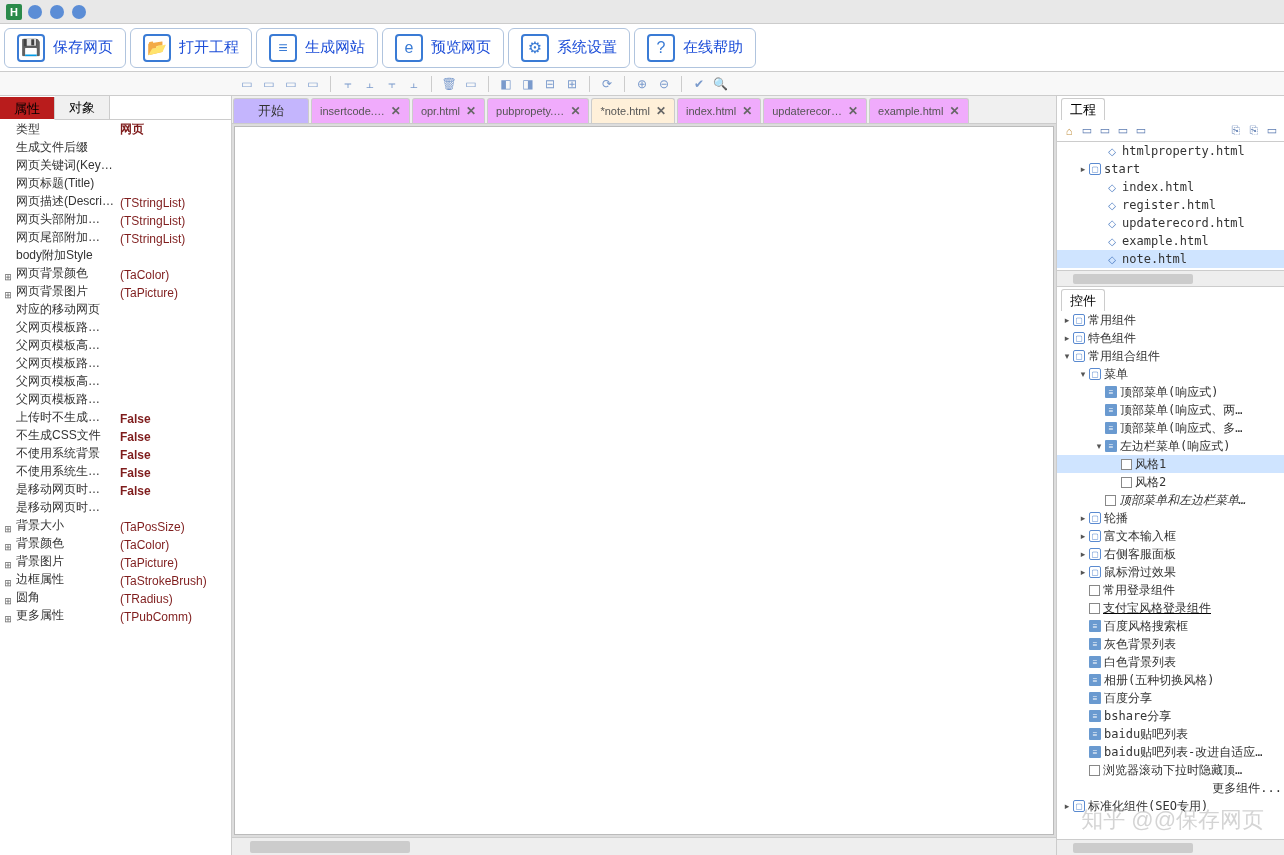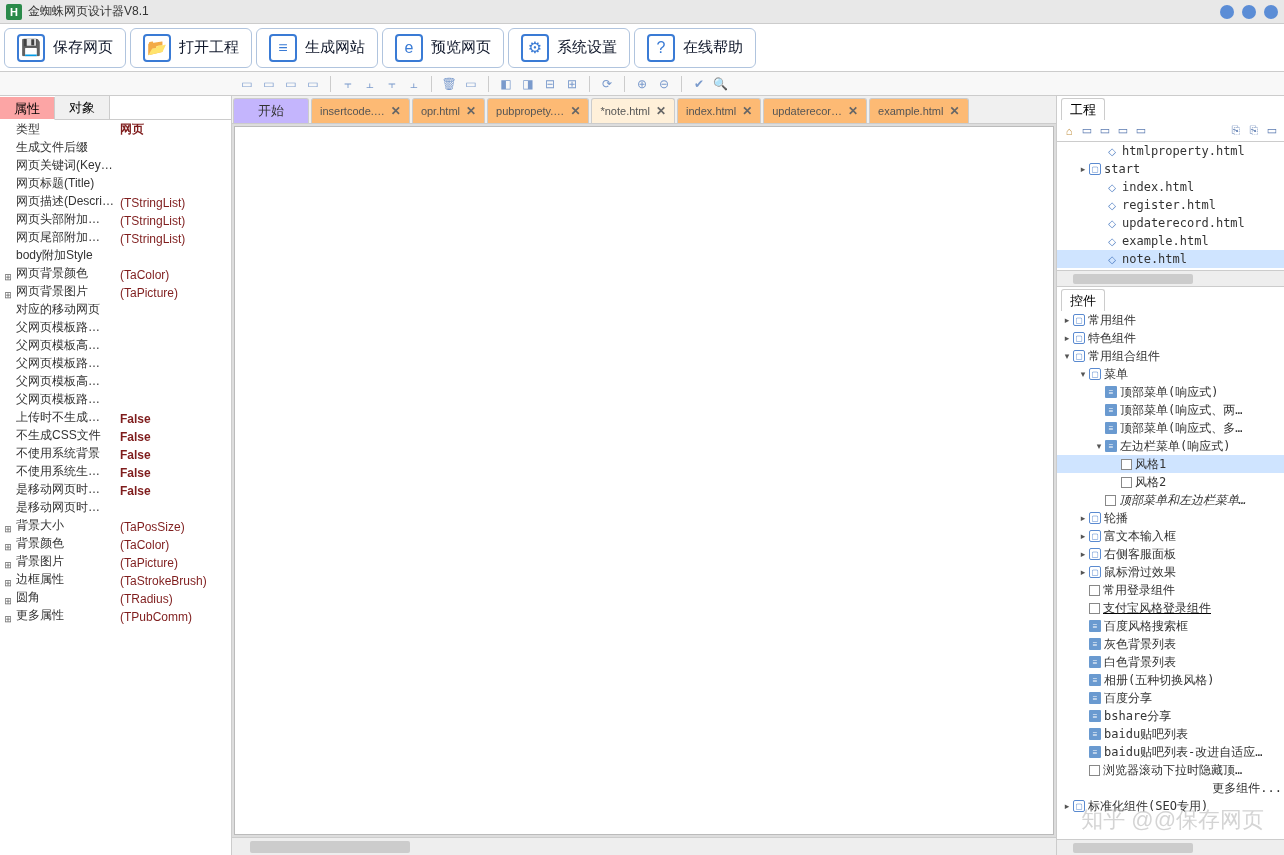--- a/index.html
+++ b/index.html
@@ -10,43 +10,43 @@
 .titlebar-title { flex: 1; }
 .win-buttons { display: flex; gap: 8px; }
 .win-btn { width: 14px; height: 14px; border-radius: 50%; }
 .win-min { background: #5b8dd6; }
 .win-max { background: #5b8dd6; }
 .win-close { background: #5b8dd6; }
 
 .main-toolbar { height: 48px; background: #fff; display: flex; align-items: center; padding: 3px 4px; gap: 0; border-bottom: 1px solid #ccc; }
 .main-btn { display: flex; align-items: center; height: 40px; padding: 0 12px; border: 1px solid #b0c4de; border-radius: 6px; margin-right: 4px; cursor: pointer; background: #fff; }
 .main-btn-icon { width: 28px; height: 28px; border: 2px solid #3a7bd5; border-radius: 4px; display: flex; align-items: center; justify-content: center; margin-right: 8px; color: #3a7bd5; font-size: 16px; }
-.main-btn-label { font-size: 15px; color: #0f172a; }
+.main-btn-label { font-size: 15px; color: #1d4ed8; }
 
 .sub-toolbar { height: 24px; display: flex; align-items: center; padding: 0 4px; gap: 4px; border-bottom: 1px solid #ccc; background: #f8f8f8; }
 .sub-toolbar-spacer { width: 230px; }
 .sub-icon { width: 18px; height: 16px; display: inline-flex; align-items: center; justify-content: center; font-size: 12px; color: #7a9acc; cursor: pointer; }
 .sub-sep { width: 1px; height: 16px; background: #ccc; margin: 0 4px; }
 
 .workspace { display: flex; height: 759px; }
 
 .left-panel { width: 232px; background: #fff; border-right: 1px solid #ccc; display: flex; flex-direction: column; }
 .prop-tabs { height: 24px; display: flex; border-bottom: 1px solid #ccc; }
 .prop-tab { padding: 3px 14px; font-size: 13px; border-right: 1px solid #ccc; background: #f0f0f0; cursor: pointer; }
-.prop-tab.active { background: #fca5a5; border-bottom: 1px solid #fff; position: relative; top: 1px; }
+.prop-tab.active { background: #b91c1c; border-bottom: 1px solid #fff; position: relative; top: 1px; }
 .prop-grid { flex: 1; overflow: auto; }
 .prop-row { display: flex; font-size: 12px; min-height: 18px; align-items: flex-end; padding: 0 2px; }
 .prop-expand { width: 12px; text-align: center; color: #666; cursor: pointer; font-size: 9px; }
 .prop-key { width: 104px; padding-left: 2px; color: #333; white-space: nowrap; overflow: hidden; }
 .prop-val { flex: 1; color: #7f1d1d; padding-left: 2px; white-space: nowrap; overflow: hidden; }
 .prop-val.bold { font-weight: bold; }
 
 .center-panel { flex: 1; display: flex; flex-direction: column; background: #ddd; }
 .file-tabs { height: 28px; display: flex; background: #f0f0f0; border-bottom: 1px solid #ccc; overflow: hidden; }
-.file-tab { display: flex; align-items: center; padding: 0 8px; border: 1px solid #ccc; border-bottom: none; margin: 2px 1px 0 1px; background: #fdba74; font-size: 11px; font-family: monospace; color: #555; border-radius: 3px 3px 0 0; cursor: pointer; min-width: 0; }
+.file-tab { display: flex; align-items: center; padding: 0 8px; border: 1px solid #ccc; border-bottom: none; margin: 2px 1px 0 1px; background: #f0abfc; font-size: 11px; font-family: monospace; color: #555; border-radius: 3px 3px 0 0; cursor: pointer; min-width: 0; }
 .file-tab.start { background: #c4b5fd; color: #333; font-size: 13px; font-family: inherit; padding: 0 24px; }
 .file-tab.active { background: #fff0d9; }
 .file-tab-label { white-space: nowrap; overflow: hidden; max-width: 80px; }
 .file-tab-close { margin-left: 6px; font-weight: bold; color: #666; cursor: pointer; font-size: 12px; }
 .canvas { flex: 1; background: #fff; margin: 2px; border: 1px solid #bbb; position: relative; }
 .hscroll { height: 18px; background: #eee; border-top: 1px solid #ccc; display: flex; }
 .hscroll-thumb { width: 160px; height: 12px; background: #ccc; margin: 3px 18px; border-radius: 2px; }
 
 .right-panels { width: 228px; display: flex; flex-direction: column; }
 .right-panel { background: #fff; border-left: 1px solid #ccc; display: flex; flex-direction: column; }
@@ -68,21 +68,20 @@
 .rp-hscroll { height: 16px; background: #eee; border-top: 1px solid #ccc; }
 .rp-hscroll-thumb { width: 120px; height: 10px; background: #ccc; margin: 3px 16px; border-radius: 2px; }
 
 .watermark { position: absolute; right: 20px; bottom: 20px; font-size: 22px; color: #aaa; opacity: .5; pointer-events: none; }
 </style>
 </head>
 <body>
 
 <div class="titlebar">
   <div class="titlebar-icon">H</div>
-  <div class="titlebar-title">金蜘蛛网页设计器V8.1</div>
   <div class="win-buttons">
     <div class="win-btn win-min"></div>
     <div class="win-btn win-max"></div>
     <div class="win-btn win-close"></div>
   </div>
 </div>
 
 <div class="main-toolbar" id="main-toolbar">
     <div class="main-btn">
       <div class="main-btn-icon">💾</div>

